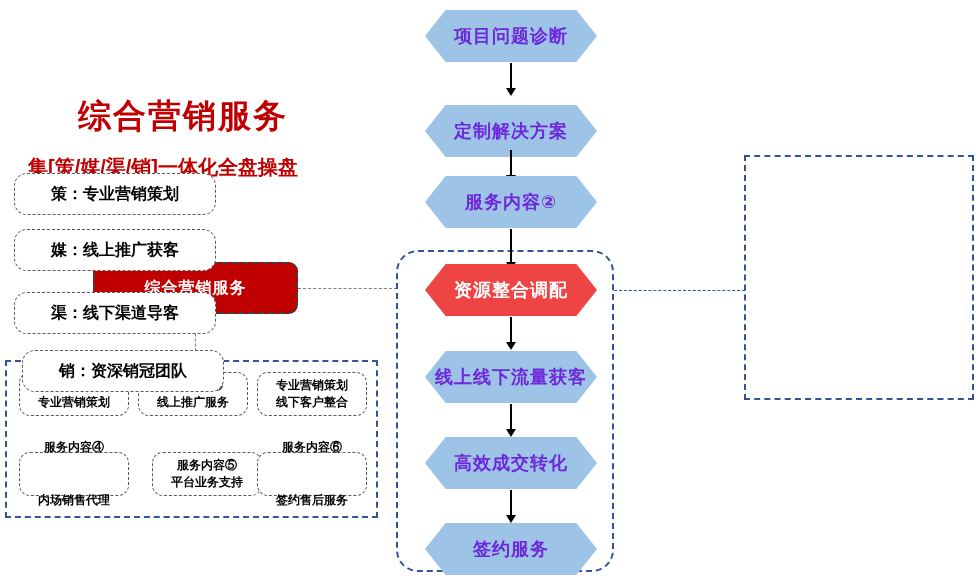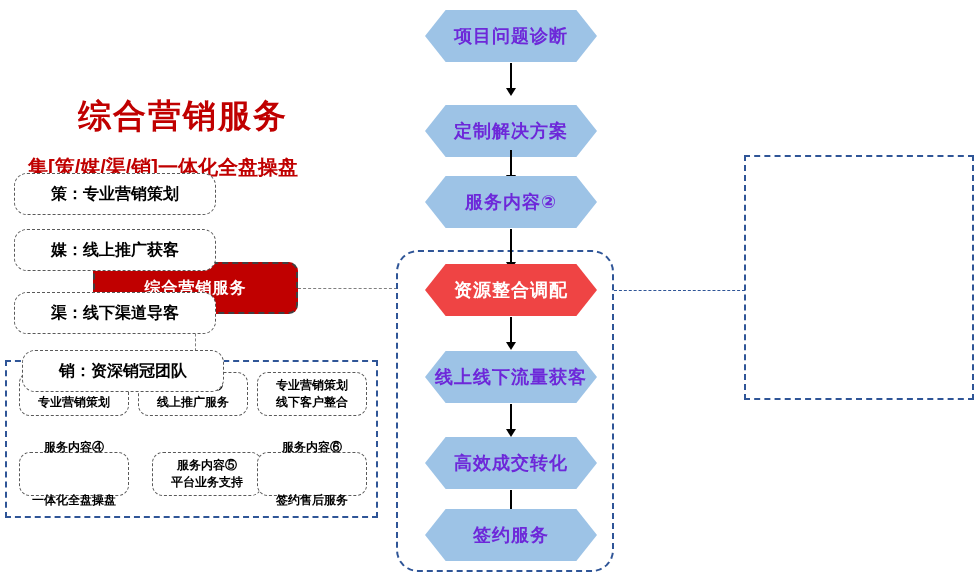--- a/index.html
+++ b/index.html
@@ -233,41 +233,41 @@
   <div class="hex" style="top:351px;">
     <span>线上线下流量获客</span>
   </div>
   <div class="arrow" style="top:404px; height:26px;"></div>
 
   <div class="hex" style="top:437px;">
     <span>高效成交转化</span>
   </div>
   <div class="arrow" style="top:490px; height:26px;"></div>
 
-  <div class="hex" style="top:509px;">
+  <div class="hex" style="top:523px;">
     <span>签约服务</span>
   </div>
 
   <div id="services-box"></div>
 
   <div class="service-item" style="left:19px; top:372px;">
     <span>服务内容①</span>
     <span>专业营销策划</span>
   </div>
   <div class="service-item" style="left:138px; top:372px;">
     <span>服务内容②</span>
     <span>线上推广服务</span>
   </div>
   <div class="service-item" style="left:257px; top:372px;">
     <span>专业营销策划</span>
     <span>线下客户整合</span>
   </div>
   <div class="service-item" style="left:19px; top:452px;gap:36px;">
     <span>服务内容④</span>
-    <span>一体化全盘操盘</span>
+    <span>内场销售代理</span>
   </div>
   <div class="service-item" style="left:152px; top:452px;text-align:center;">
     <span>服务内容⑤</span>
     <span>平台业务支持</span>
   </div>
   <div class="service-item" style="left:257px; top:452px;gap:35px;">
     <span>服务内容⑥</span>
     <span>签约售后服务</span>
   </div>
 

